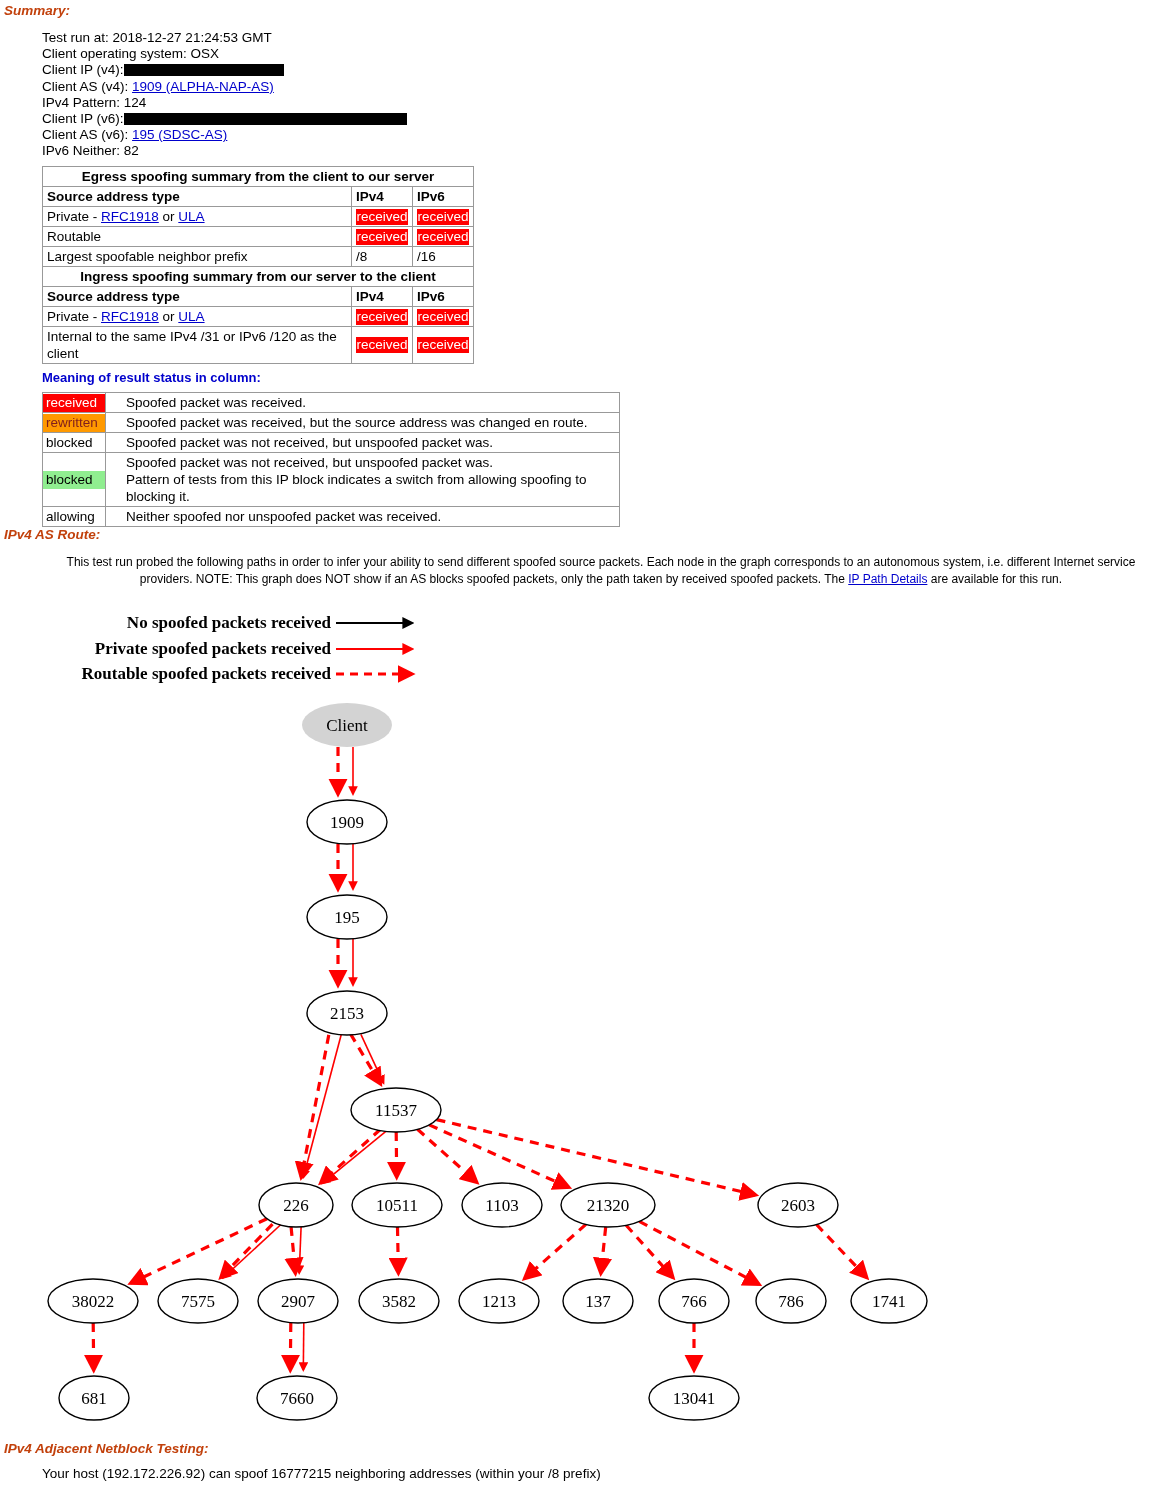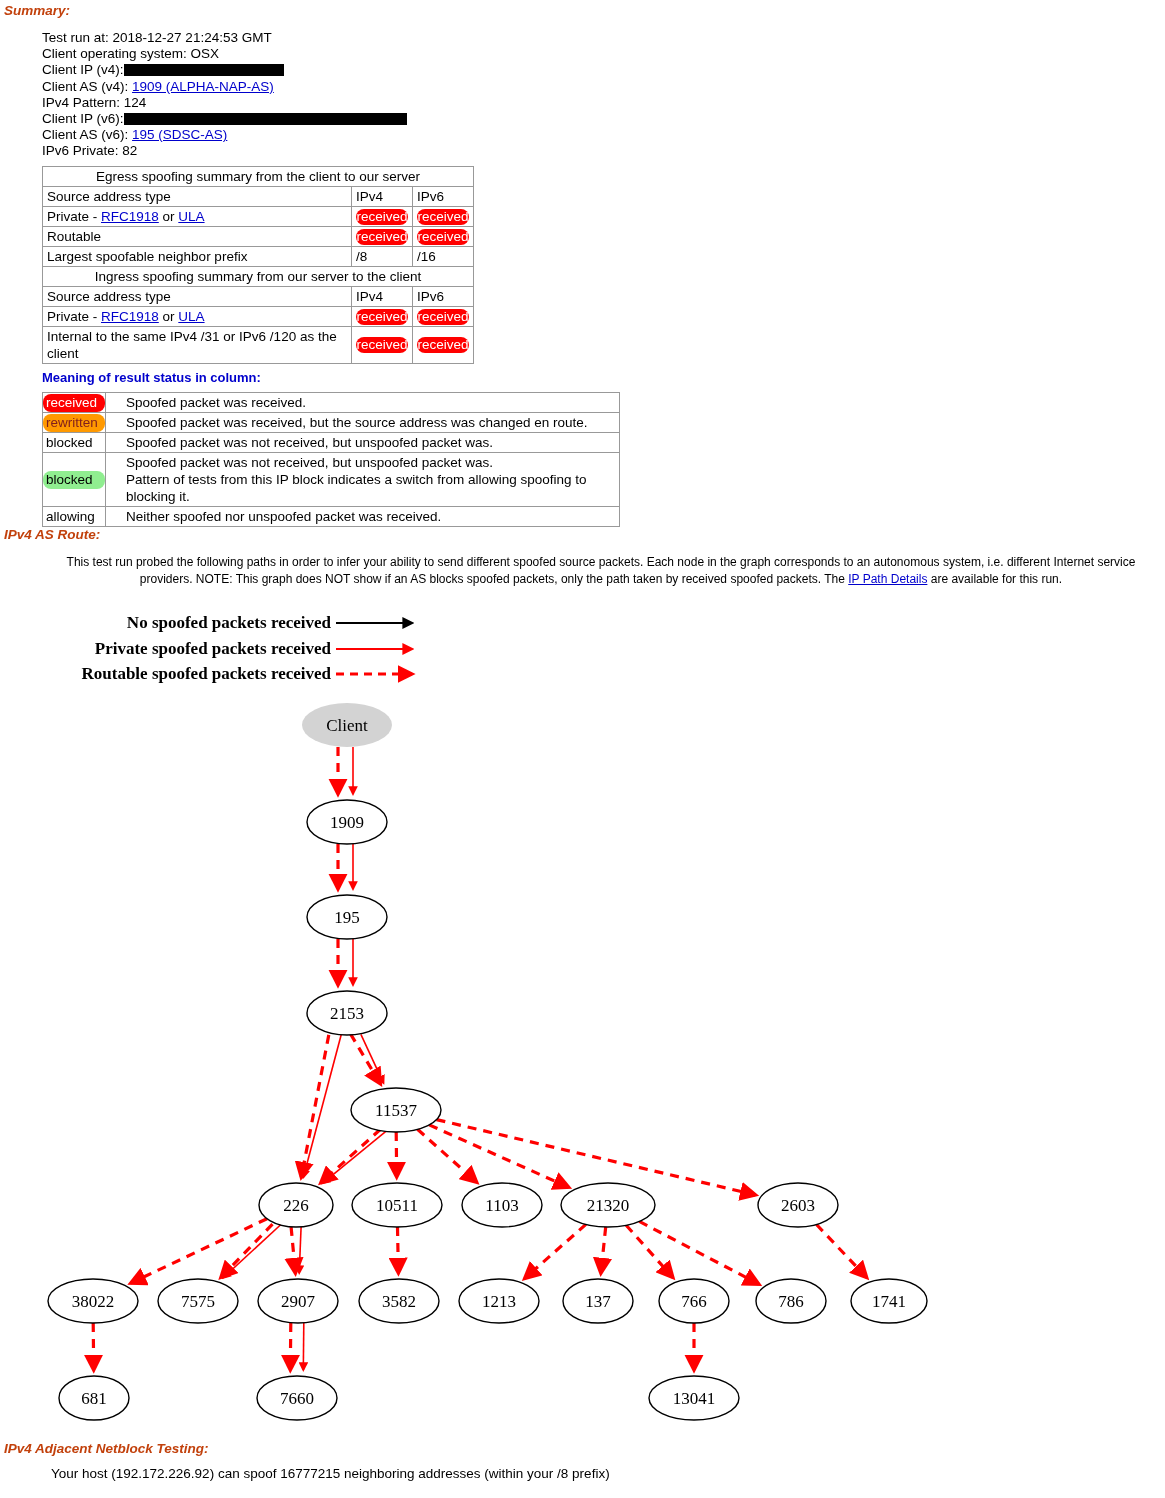--- a/index.html
+++ b/index.html
@@ -50,31 +50,30 @@
   }
   #egress-table td, #egress-table th {
     border: 1px solid #999;
     padding: 1px 4px;
     font-weight: normal;
     font-size: 13.5px;
     line-height: 17px;
   }
   #egress-table .hdr {
     text-align: center;
-    font-weight: normal;
+    font-weight: bold;
   }
   #egress-table .lbl { width: 300px; text-align: left; }
   #egress-table .col { width: 52px; text-align: left; }
   .st {
     display: block;
     text-align: center;
     color: #ffffff;
     font-weight: normal;
     line-height: 16px;
-    border-radius: 8px;
   }
   .st.received { background: #ff0000; color: #fff; }
   .st.rewritten { background: #ff9900; color: #7f1d1d; }
   .st.blocked { background: transparent; color: #000; }
   .st.blockedgreen { background: #90ee90; color: #000; }
   .st.unknown { background: transparent; color: #000; }
 
   
   #meaning-title {
     position: absolute;
@@ -123,21 +122,20 @@
   }
   #graph svg { display: block; }
 
   
   #netblock-title { position: absolute; left: 4px; top: 1441px; }
   #netblock-text {
     position: absolute;
     left: 42px;
     top: 1466px;
     font-size: 13.5px;
-    margin-left: 9px;
   }
 </style>
 </head>
 <body>
 
 <div class="sec-title" id="summary-title">Summary:</div>
 
 <div id="summary-list">
   <div>
     <span>Test run at:</span>
@@ -159,21 +157,21 @@
     <span>124</span>
   </div>
   <div>
     <span>Client IP (v6):</span><span class="redact" style="width:283px;"></span>
   </div>
   <div>
     <span>Client AS (v6):</span>
     <a class="lnk" href="#">195 (SDSC-AS)</a>
   </div>
   <div>
-    <span>IPv6 Private:</span>
+    <span>IPv6 Neither:</span>
     <span>82</span>
   </div>
 </div>
 
 <table id="egress-table">
   <tbody>
     <tr>
       <td class="hdr" colspan="3">Egress spoofing summary from the client to our server</td>
     </tr>
     <tr>

